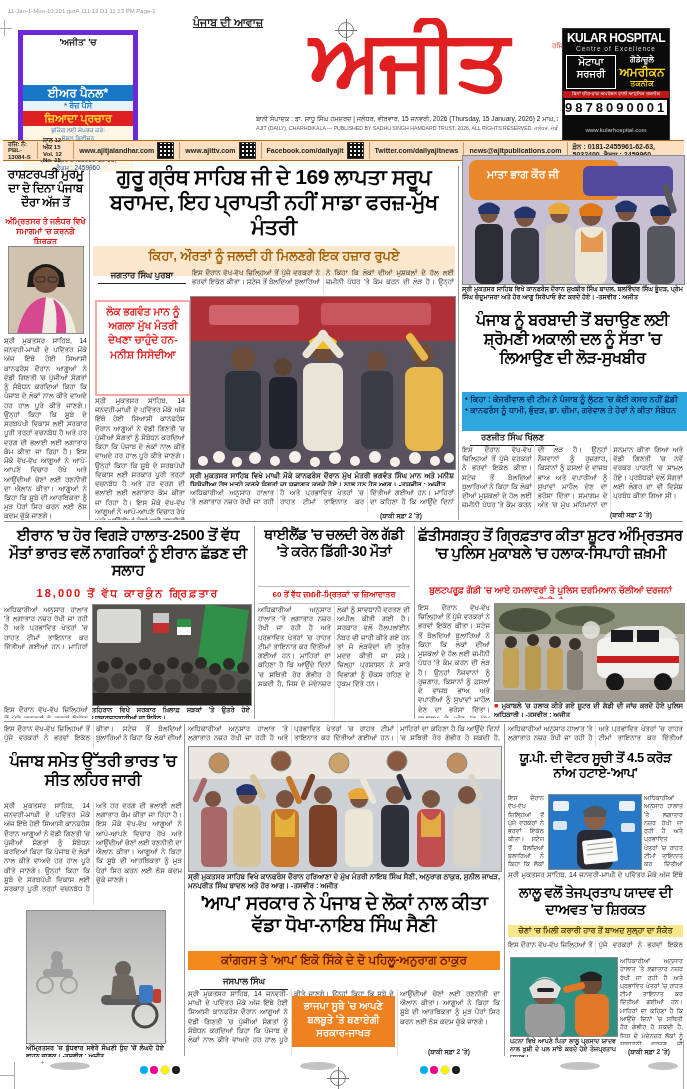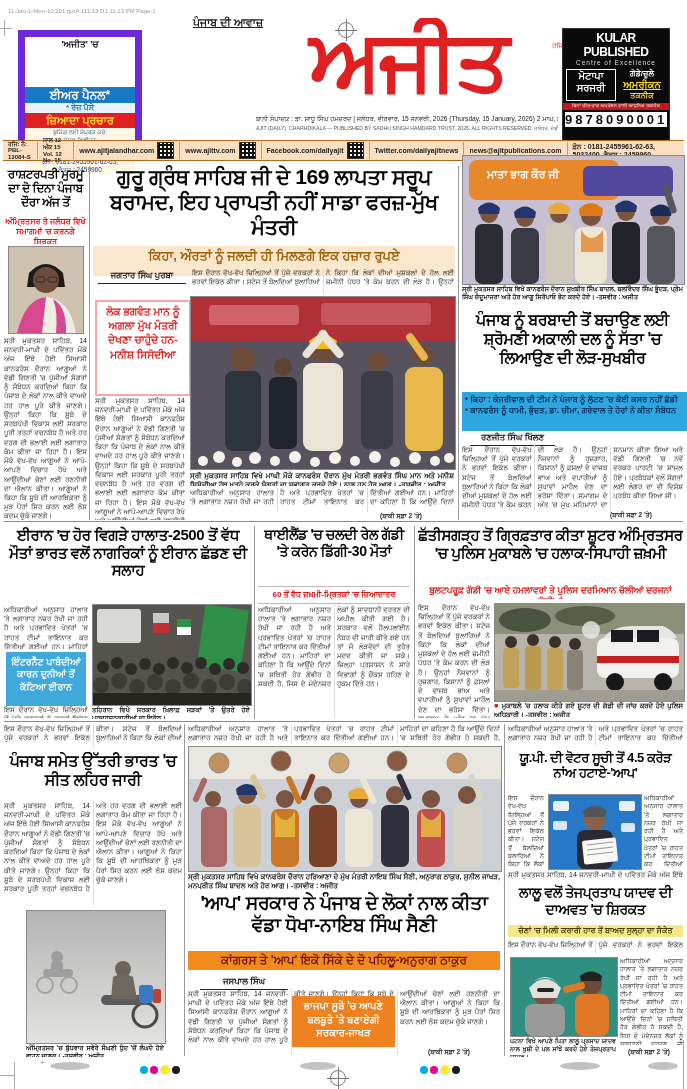--- a/index.html
+++ b/index.html
@@ -38,51 +38,51 @@
 </head>
 <body>
 
 <div class="page">
 
   <div class="abs" style="left:8px;top:8px;font-size:6px;color:#9a9a9a;">11-Jan-1-Mon-10:201  gurA   111:13 D1   11 13 PM   Page-1</div>
   <div class="crosshair" style="left:338px;top:22px;"></div>
   <div class="abs" style="left:0;top:28px;width:12px;height:1px;background:#aaa;"></div>
   <div class="abs" style="left:4px;top:20px;width:1px;height:16px;background:#aaa;"></div>
 
-  <div class="abs" style="left:18px;top:30px;width:110px;height:110px;border:7px solid #6d28d9;background:#fff;">
+  <div class="abs" style="left:18px;top:30px;width:110px;height:110px;border:5px solid #6d28d9;background:#fff;">
     <div class="b c" style="font-size:9px;padding-top:2px;">'ਅਜੀਤ' 'ਚ</div>
     <div class="b c" style="font-size:12px;color:#fff;background:#1878c8;padding:1px 8px;margin-top:37px;">ਈਅਰ ਪੈਨਲ*</div>
     <div class="b c" style="font-size:8px;color:#1878c8;background:#e8f2fb;">* ਰੋਜ਼ ਪੈਸੇ</div>
     <div class="b c" style="font-size:11px;color:#ffe02a;background:#e02020;padding:1px 0;">ਜ਼ਿਆਦਾ ਪ੍ਰਚਾਰ</div>
     <div class="c" style="font-size:6px;color:#1860b0;line-height:1.25;background:#fff6e6;padding-top:1px;">ਬੁਕਿੰਗ ਲਈ ਸੰਪਰਕ ਕਰੋ:</div>
     <div class="c" style="font-size:6px;color:#1860b0;background:#fff6e6;">ਸੋਸ਼ਲ ਡਿਵੀਜ਼ਨ</div>
     <div class="c b" style="font-size:6px;color:#d02020;background:#fff6e6;">ਮਨਜੀਤ ਪ੍ਰਕਾਸ਼ਨ ਸਮੂਹ</div>
     <div class="c b" style="font-size:6px;color:#d02020;background:#fff6e6;">ਸਾਹਿਬ ਬਾਜ਼ਾਰ ਵਿਖੇ, ਜਲੰਧਰ</div>
     <div class="c" style="font-size:6.5px;color:#1848a0;background:#fff6e6;">ਫੋਨ : 0181-2455961-62-63,</div>
     <div class="c" style="font-size:6.5px;color:#1848a0;background:#fff6e6;">ਫੈਕਸ : 2459960</div>
   </div>
 
   <div class="abs b" style="left:178px;top:16px;width:100px;font-size:11px;text-decoration:underline;text-align:center;color:#222;">ਪੰਜਾਬ ਦੀ ਆਵਾਜ਼</div>
   <div class="abs b" style="left:258px;top:18px;width:300px;height:100px;font-size:84px;line-height:1.0;color:#e02020;text-align:center;letter-spacing:-3px;overflow:hidden;">ਅਜੀਤ</div>
   <div class="abs" style="left:552px;top:42px;font-size:7px;color:#e02020;">ਰਜਿ:</div>
 
   <div class="abs clip" style="left:256px;top:114px;width:302px;height:10px;font-size:6.6px;color:#222;white-space:nowrap;">ਬਾਨੀ ਸੰਪਾਦਕ : ਡਾ. ਸਾਧੂ ਸਿੰਘ ਹਮਦਰਦ | ਜਲੰਧਰ, ਵੀਰਵਾਰ, 15 ਜਨਵਰੀ, 2026 (Thursday, 15 January, 2026) 2 ਮਾਘ, ਨਾਨਕਸ਼ਾਹੀ ਸੰਮਤ 557  ਮੁੱਲ : 5.00 ਰੁਪਏ (Price ₹ 5.00)</div>
   <div class="abs clip" style="left:256px;top:125px;width:302px;height:9px;font-size:5.2px;color:#555;white-space:nowrap;">AJIT (DAILY), CHARHDIKALA — PUBLISHED BY SADHU SINGH HAMDARD TRUST, 2026. ALL RIGHTS RESERVED. ਜਲੰਧਰ, ਚੰਡੀਗੜ੍ਹ ਅਤੇ ਗੁਆਂਢੀ ਸੂਬਿਆਂ 'ਚ ਪ੍ਰਕਾਸ਼ਿਤ</div>
 
   <div class="abs" style="left:562px;top:28px;width:106px;height:112px;background:#0a0a0a;border:1px solid #333;color:#fff;">
-    <div class="b c" style="font-size:12px;letter-spacing:-0.5px;padding-top:2px;">KULAR PUBLISHED</div>
+    <div class="b c" style="font-size:12px;letter-spacing:-0.5px;padding-top:2px;">KULAR HOSPITAL</div>
     <div class="c" style="font-size:6.5px;color:#ddd;letter-spacing:1px;">Centre of Excellence</div>
     <div style="display:flex;margin:3px 3px 0 3px;gap:2px;">
       <div style="flex:1;border:1px solid #fff;text-align:center;">
         <div class="b" style="font-size:10px;">ਮੋਟਾਪਾ</div>
         <div class="b" style="font-size:10px;">ਸਰਜਰੀ</div>
       </div>
       <div style="flex:1;text-align:center;">
         <div class="b" style="font-size:8px;">ਗੋਡੇ/ਚੂਲੇ</div>
-        <div class="b" style="font-size:10px;color:#ffd820;text-decoration:underline;">ਅਮਰੀਕਨ</div>
+        <div class="b" style="font-size:12px;color:#ffd820;">ਅਮਰੀਕਨ</div>
         <div class="b" style="font-size:8px;color:#ffd820;">ਤਕਨੀਕ</div>
       </div>
     </div>
     <div class="c clip" style="font-size:4.8px;background:#c01818;color:#fff;margin-top:2px;height:7px;">ਬਿਨਾਂ ਚੀਰ-ਫਾੜ ਅਪਰੇਸ਼ਨ ਵਾਲੀ ਆਧੁਨਿਕ ਤਕਨੀਕ</div>
     <div class="b c" style="font-size:13px;background:#fff;color:#111;letter-spacing:3px;margin:2px 2px 12px 2px;">9878090001</div>
     <div class="c" style="font-size:6px;color:#ccc;">www.kularhospital.com</div>
   </div>
 
   <div class="abs infobar" style="left:3px;top:140px;width:681px;height:19px;">
     <div class="cell">
@@ -224,22 +224,22 @@
     <div>• <span>ਕਿਹਾ : ਕੇਜਰੀਵਾਲ ਦੀ ਟੀਮ ਨੇ ਪੰਜਾਬ ਨੂੰ ਲੁੱਟਣ 'ਚ ਕੋਈ ਕਸਰ ਨਹੀਂ ਛੱਡੀ</span></div>
     <div>• <span>ਕਾਨਫਰੰਸ ਨੂੰ ਧਾਮੀ, ਭੁੰਦੜ, ਡਾ. ਚੀਮਾ, ਗਰੇਵਾਲ ਤੇ ਹੋਰਾਂ ਨੇ ਕੀਤਾ ਸੰਬੋਧਨ</span></div>
   </div>
   <div class="abs byline" style="left:470px;top:432px;width:85px;">ਰਣਜੀਤ ਸਿੰਘ ਖਿੱਲਣ</div>
   <div class="abs body-txt cols3" style="left:462px;top:445px;width:221px;height:66px;">ਇਸ ਦੌਰਾਨ ਵੱਖ-ਵੱਖ ਜ਼ਿਲ੍ਹਿਆਂ ਤੋਂ ਪੁੱਜੇ ਵਰਕਰਾਂ ਨੇ ਭਰਵਾਂ ਇਕੱਠ ਕੀਤਾ। ਸਟੇਜ ਤੋਂ ਬੋਲਦਿਆਂ ਬੁਲਾਰਿਆਂ ਨੇ ਕਿਹਾ ਕਿ ਲੋਕਾਂ ਦੀਆਂ ਮੁਸ਼ਕਲਾਂ ਦੇ ਹੱਲ ਲਈ ਜ਼ਮੀਨੀ ਪੱਧਰ 'ਤੇ ਕੰਮ ਕਰਨ ਦੀ ਲੋੜ ਹੈ। ਉਨ੍ਹਾਂ ਨੌਜਵਾਨਾਂ ਨੂੰ ਰੁਜ਼ਗਾਰ, ਕਿਸਾਨਾਂ ਨੂੰ ਫ਼ਸਲਾਂ ਦੇ ਵਾਜਬ ਭਾਅ ਅਤੇ ਵਪਾਰੀਆਂ ਨੂੰ ਸੁਖਾਵਾਂ ਮਾਹੌਲ ਦੇਣ ਦਾ ਭਰੋਸਾ ਦਿੱਤਾ। ਸਮਾਗਮ ਦੇ ਅੰਤ 'ਚ ਮੁੱਖ ਮਹਿਮਾਨਾਂ ਦਾ ਸਨਮਾਨ ਕੀਤਾ ਗਿਆ ਅਤੇ ਵੱਡੀ ਗਿਣਤੀ 'ਚ ਨਵੇਂ ਵਰਕਰ ਪਾਰਟੀ 'ਚ ਸ਼ਾਮਲ ਹੋਏ। ਪ੍ਰਬੰਧਕਾਂ ਵਲੋਂ ਸੰਗਤਾਂ ਲਈ ਲੰਗਰ ਦਾ ਵੀ ਵਿਸ਼ੇਸ਼ ਪ੍ਰਬੰਧ ਕੀਤਾ ਗਿਆ ਸੀ।</div>
   <div class="abs cont" style="left:610px;top:511px;">(ਬਾਕੀ ਸਫ਼ਾ 2 'ਤੇ)</div>
 
   <div class="hrule" style="left:4px;top:521px;width:679px;"></div>
 
   <div class="abs hl c" style="left:4px;top:526px;width:248px;height:58px;font-size:15px;">ਈਰਾਨ 'ਚ ਹੋਰ ਵਿਗੜੇ ਹਾਲਾਤ-2500 ਤੋਂ ਵੱਧ ਮੌਤਾਂ ਭਾਰਤ ਵਲੋਂ ਨਾਗਰਿਕਾਂ ਨੂੰ ਈਰਾਨ ਛੱਡਣ ਦੀ ਸਲਾਹ</div>
+  <div class="abs red-sub" style="left:4px;top:587px;width:248px;height:15px;font-size:11px;letter-spacing:2px;">18,000 ਤੋਂ ਵੱਧ ਕਾਰਕੁੰਨ ਗ੍ਰਿਫ਼ਤਾਰ</div>
   <div class="abs body-txt" style="left:4px;top:605px;width:84px;height:44px;">ਅਧਿਕਾਰੀਆਂ ਅਨੁਸਾਰ ਹਾਲਾਤ 'ਤੇ ਲਗਾਤਾਰ ਨਜ਼ਰ ਰੱਖੀ ਜਾ ਰਹੀ ਹੈ ਅਤੇ ਪ੍ਰਭਾਵਿਤ ਖੇਤਰਾਂ 'ਚ ਰਾਹਤ ਟੀਮਾਂ ਤਾਇਨਾਤ ਕਰ ਦਿੱਤੀਆਂ ਗਈਆਂ ਹਨ। ਮਾਹਿਰਾਂ ਦਾ ਕਹਿਣਾ ਹੈ ਕਿ ਆਉਂਦੇ ਦਿਨਾਂ 'ਚ ਸਥਿਤੀ ਹੋਰ ਗੰਭੀਰ ਹੋ ਸਕਦੀ ਹੈ, ਜਿਸ ਦੇ ਮੱਦੇਨਜ਼ਰ ਲੋਕਾਂ ਨੂੰ ਸਾਵਧਾਨੀ ਵਰਤਣ ਦੀ ਅਪੀਲ ਕੀਤੀ ਗਈ ਹੈ। ਸਰਕਾਰ ਵਲੋਂ ਹੈਲਪਲਾਈਨ ਨੰਬਰ ਵੀ ਜਾਰੀ ਕੀਤੇ ਗਏ ਹਨ ਤਾਂ ਜੋ ਲੋੜਵੰਦਾਂ ਦੀ ਤੁਰੰਤ ਮਦਦ ਕੀਤੀ ਜਾ ਸਕੇ। ਜ਼ਿਲ੍ਹਾ ਪ੍ਰਸ਼ਾਸਨ ਨੇ ਸਾਰੇ ਵਿਭਾਗਾਂ ਨੂੰ ਚੌਕਸ ਰਹਿਣ ਦੇ ਹੁਕਮ ਦਿੱਤੇ ਹਨ।</div>
-  <div class="abs b c clip" style="left:6px;top:652px;width:80px;height:50px;background:#3fa9dc;color:#fff;font-size:9.5px;line-height:1.3;padding-top:4px;">ਇੰਟਰਨੈੱਟ ਪਾਬੰਦੀਆਂ ਕਾਰਨ ਦੁਨੀਆਂ ਤੋਂ ਕੱਟਿਆ ਈਰਾਨ</div>
   <figure class="photo abs" style="left:92px;top:604px;width:158px;height:100px;margin:0;">
     <svg width="158" height="100">
       <rect width="158" height="100" fill="#55534d"></rect>
       <rect x="4" y="4" width="44" height="34" rx="3" fill="#d8d8d4"></rect>
       <rect x="108" y="2" width="44" height="62" fill="#2f9048" transform="rotate(8 130 33)"></rect>
       <rect x="60" y="8" width="16" height="10" fill="#c8c8c8"></rect>
         <rect x="60" y="18" width="16" height="10" fill="#c03030"></rect>
       <rect x="84" y="14" width="14" height="8" fill="#2f9048"></rect>
         <rect x="84" y="22" width="14" height="8" fill="#fff"></rect>
       <g fill="#2c2b28">

